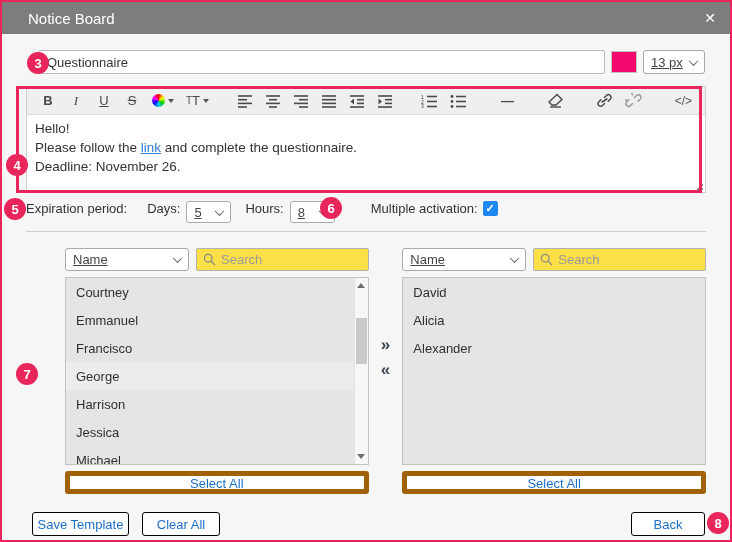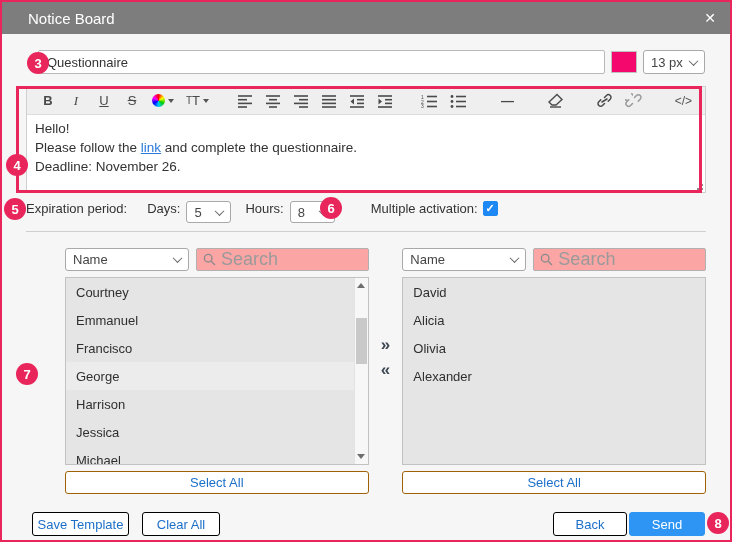--- a/index.html
+++ b/index.html
@@ -17,21 +17,21 @@
   
   .titlebar{height:32px;background:#7d7d7d;color:#fff;display:flex;align-items:center;
     padding:0 14px 0 26px;font-size:15px;gap:32px;}
   .close-btn{margin-left:auto;font-size:14px;color:#fff;cursor:pointer;background:none;border:none;line-height:1;}
   
   .subject-row{margin:16px 25px 0 36px;height:24px;display:flex;gap:6px;align-items:center;}
   .subject-input{flex:1;height:24px;border:1px solid #b9b9b9;border-radius:2px;background:#fff;
     padding:0 8px;font-size:13px;color:#333;outline:none;}
   .swatch{width:26px;height:22px;background:var(--swatch);border:1px solid #c0c0c0;}
   .select{height:24px;border:1px solid #a9a9a9;border-radius:3px;background:#fff;display:flex;
-    align-items:center;justify-content:space-between;padding:0 7px;color:#444;cursor:pointer;}
+    align-items:center;justify-content:space-between;padding:0 7px;color:#444;cursor:pointer;text-decoration:underline;}
   .font-select{width:62px;}
   .chev{width:7px;height:7px;border-right:1.4px solid #666;border-bottom:1.4px solid #666;
     transform:rotate(45deg) translate(-1px,-1px);flex:none;margin-left:4px;}
   
   .editor-wrap{margin:12px 24px 0 24px;background:#fff;border:1px solid #cfcfcf;}
   .toolbar{height:28px;background:#efefef;border-bottom:1px solid #dcdcdc;display:flex;
     align-items:center;padding:0 10px;color:#4a4a4a;}
   .tb{height:22px;min-width:22px;display:flex;align-items:center;justify-content:center;
     background:none;border:none;color:#4a4a4a;font-size:13px;cursor:pointer;padding:0 3px;}
   .tb.b{font-weight:bold;}
@@ -67,35 +67,35 @@
   .separator{margin:6px 24px 0 24px;border-top:1px solid #cfcfcf;}
   
   .lists{margin:16px 24px 0 24px;display:flex;padding-left:39px;}
   .panel{width:324px;}
   .mid{width:36px;display:flex;flex-direction:column;align-items:center;padding-top:88px;gap:8px;}
   .mv-btn{background:none;border:none;font-size:17px;font-weight:bold;color:#3d4752;cursor:pointer;line-height:1;}
   .panel-head{display:flex;gap:7px;height:23px;}
   .name-select{width:124px;height:23px;}
   .search-wrap{flex:1;position:relative;}
   .search-wrap svg{position:absolute;left:7px;top:5px;}
-  .search-input{width:100%;height:23px;border:1px solid #b0b0b0;border-radius:2px;background:#fca5a5;
-    padding:0 6px 0 24px;font-size:18px;color:#333;outline:none;}
+  .search-input{width:100%;height:23px;border:1px solid #b0b0b0;border-radius:2px;background:#fde047;
+    padding:0 6px 0 24px;font-size:13px;color:#333;outline:none;}
   .search-input::placeholder{color:#9a9a9a;}
   .list-box{margin-top:6px;height:188px;border:1px solid #c2c2c2;background:#e5e5e5;
     position:relative;overflow:hidden;}
   .list-box.with-sb{padding-right:14px;}
   .list-row{height:28px;display:flex;align-items:center;padding-left:10px;color:#2f2f2f;cursor:pointer;}
   .list-row.selected{background:#ececec;}
   .scrollbar{position:absolute;top:0;right:0;bottom:0;width:14px;background:#f7f7f7;border-left:1px solid #e3e3e3;}
   .sb-btn{height:15px;display:flex;align-items:center;justify-content:center;cursor:pointer;}
   .sb-btn.down{position:absolute;bottom:0;left:0;right:0;}
   .tri-up{width:0;height:0;border-left:4px solid transparent;border-right:4px solid transparent;border-bottom:5px solid #6e6e6e;}
   .tri-down{width:0;height:0;border-left:4px solid transparent;border-right:4px solid transparent;border-top:5px solid #6e6e6e;}
   .sb-thumb{position:absolute;left:1px;right:1px;top:40px;height:46px;background:#c9c9c9;cursor:pointer;}
-  .select-all{margin-top:6px;width:100%;height:23px;background:#fff;border:1px solid #a16207;
+  .select-all{margin-top:6px;width:100%;height:23px;background:#fff;border:5px solid #a16207;
     border-radius:3px;color:var(--blue-text);font-size:13px;cursor:pointer;}
   
   .footer{margin:18px 25px 0 30px;display:flex;height:24px;align-items:center;}
   .btn{height:24px;background:#fff;border:1px solid #000000;border-radius:3px;color:var(--blue-text);
     font-size:13px;cursor:pointer;padding:0 14px;}
   .btn-save{width:97px;padding:0;} .btn-clear{width:78px;padding:0;margin-left:13px;}
   .spacer{flex:1;}
   .btn-back{width:74px;padding:0;}
   .btn-send{width:76px;padding:0;margin-left:2px;background:var(--send);border-color:var(--send);color:#fff;}
   
@@ -333,34 +333,32 @@
             <circle cx="5.2" cy="5.2" r="3.8"></circle>
               <line x1="8.2" y1="8.2" x2="12" y2="12"></line>
             </svg>
           <input class="search-input" placeholder="Search" style="">
         </div>
       </div>
       <div class="list-box">
         <div>
             <div class="list-row">David</div>
             <div class="list-row">Alicia</div>
-            <div class="list-row">Olivia</div>
             <div class="list-row">Alexander</div>
           </div>
       </div>
       <button class="select-all">Select All</button>
     </div>
   </div>
 
   <div class="footer">
     <button class="btn btn-save">Save Template</button>
     <button class="btn btn-clear">Clear All</button>
     <div class="spacer"></div>
     <button class="btn btn-back">Back</button>
-    <button class="btn btn-send">Send</button>
   </div>
 
   <div class="ann-rect"></div>
   <div class="badge a3">3</div>
   <div class="badge a4">4</div>
   <div class="badge a5">5</div>
   <div class="badge a6">6</div>
   <div class="badge a7">7</div>
   <div class="badge a8">8</div>
 </div>

